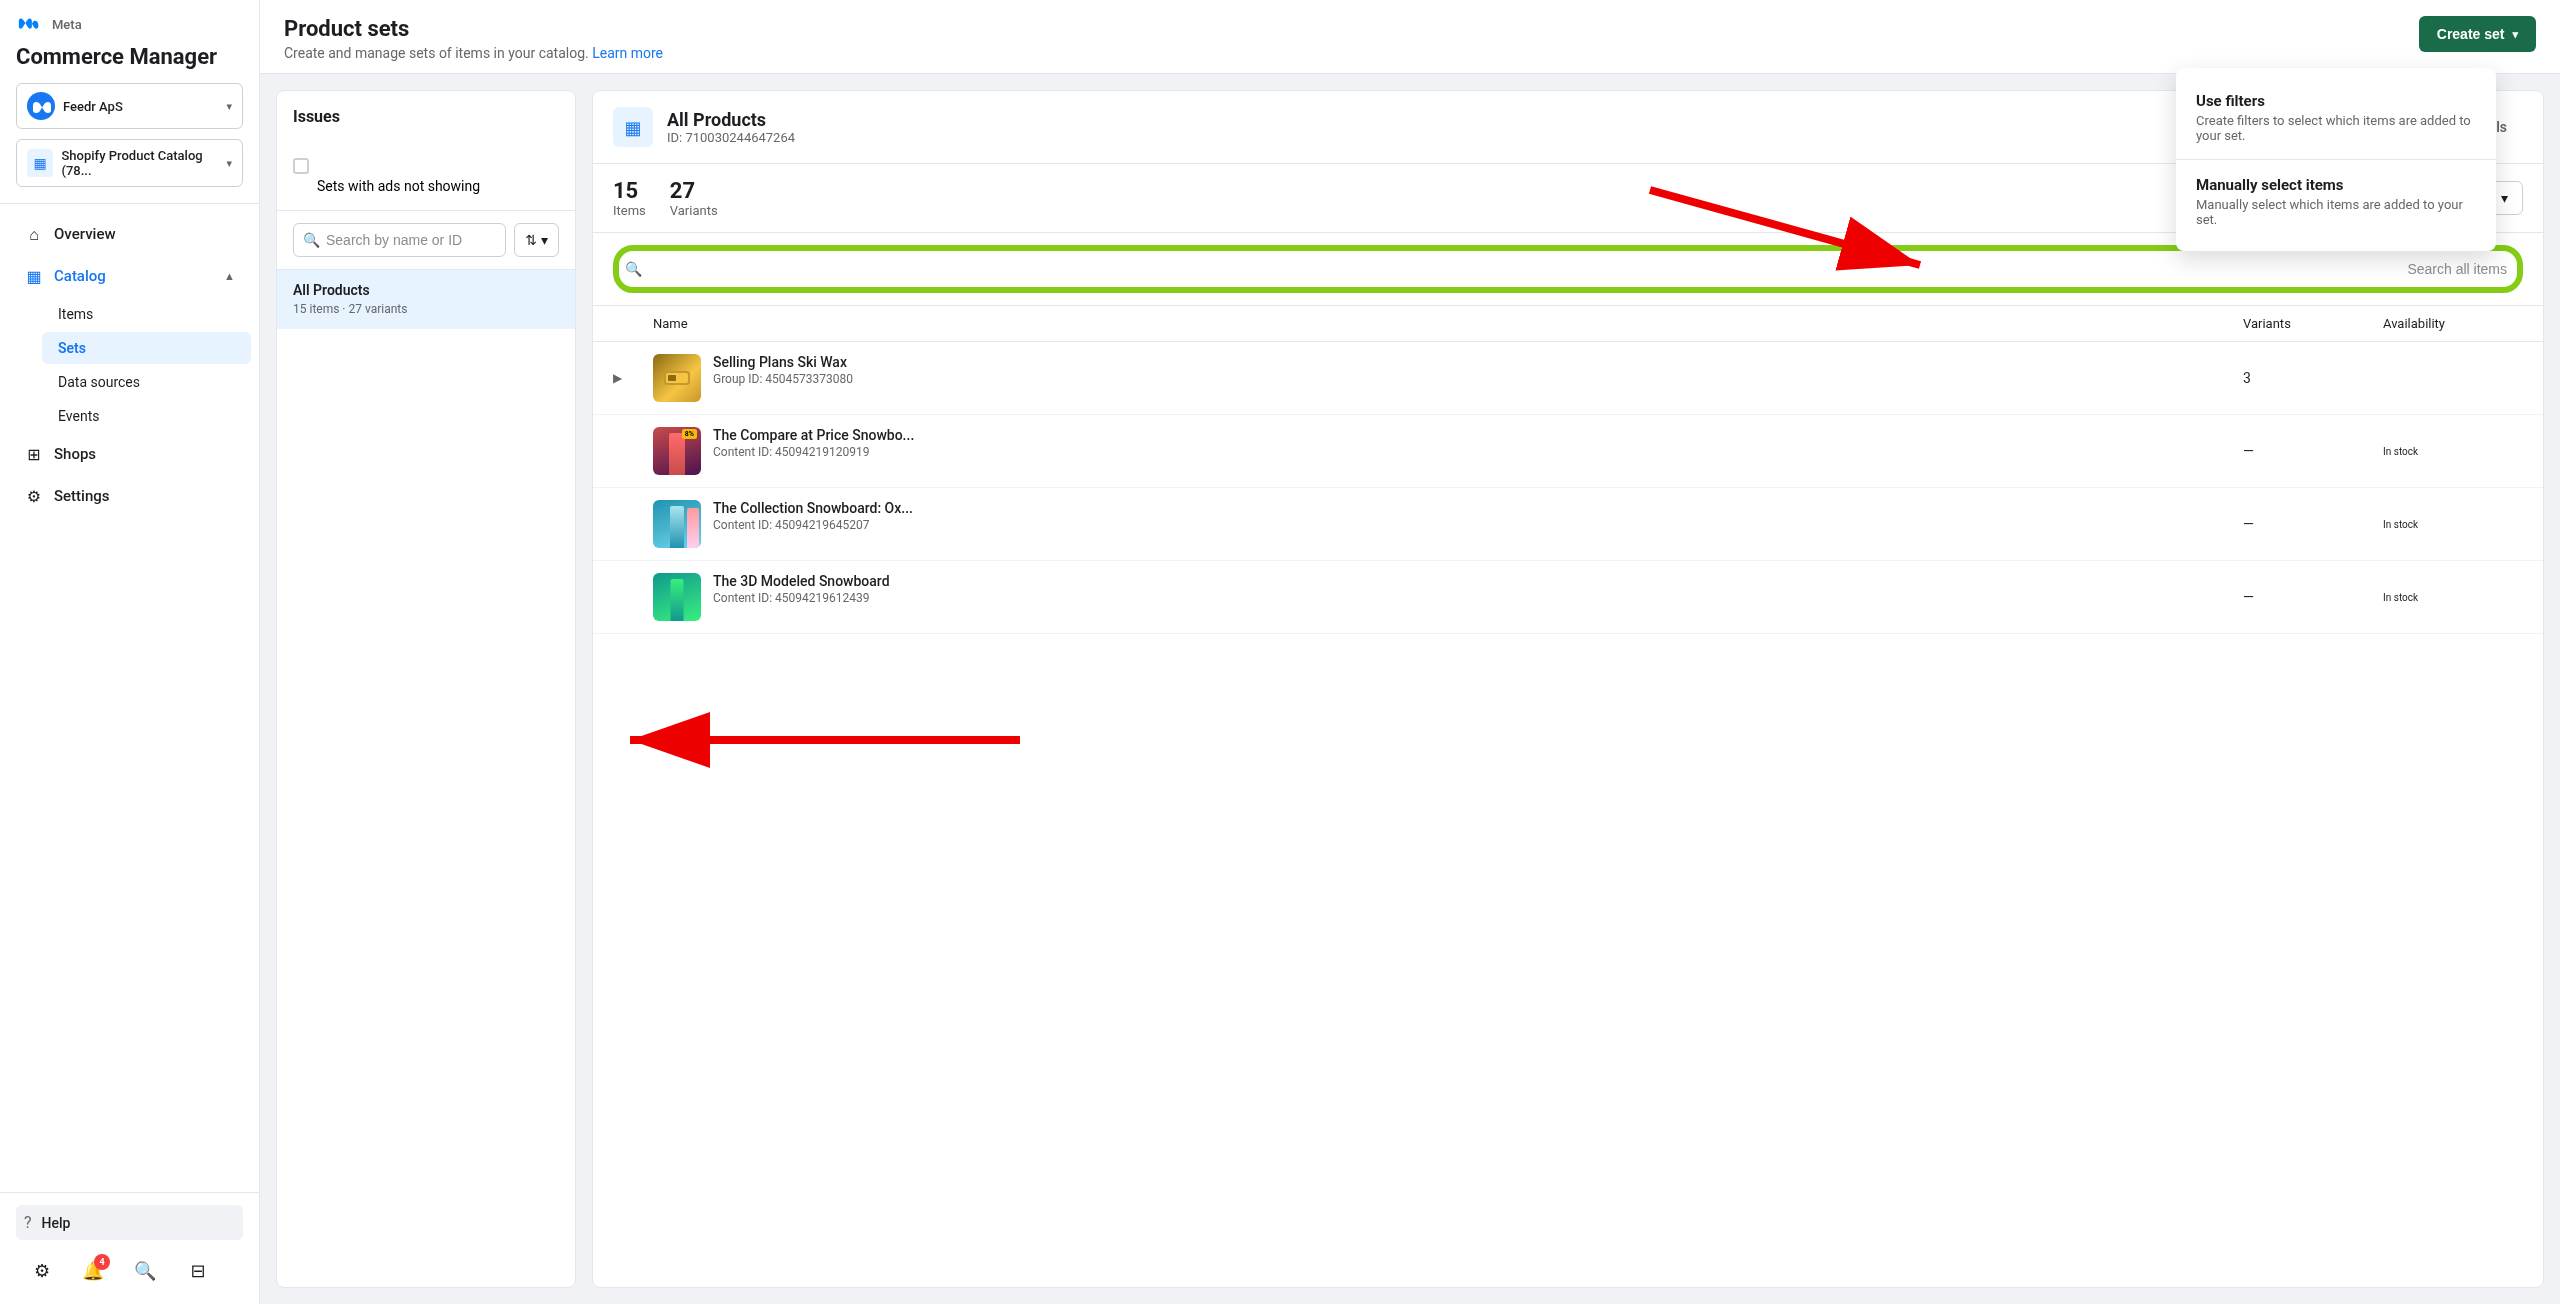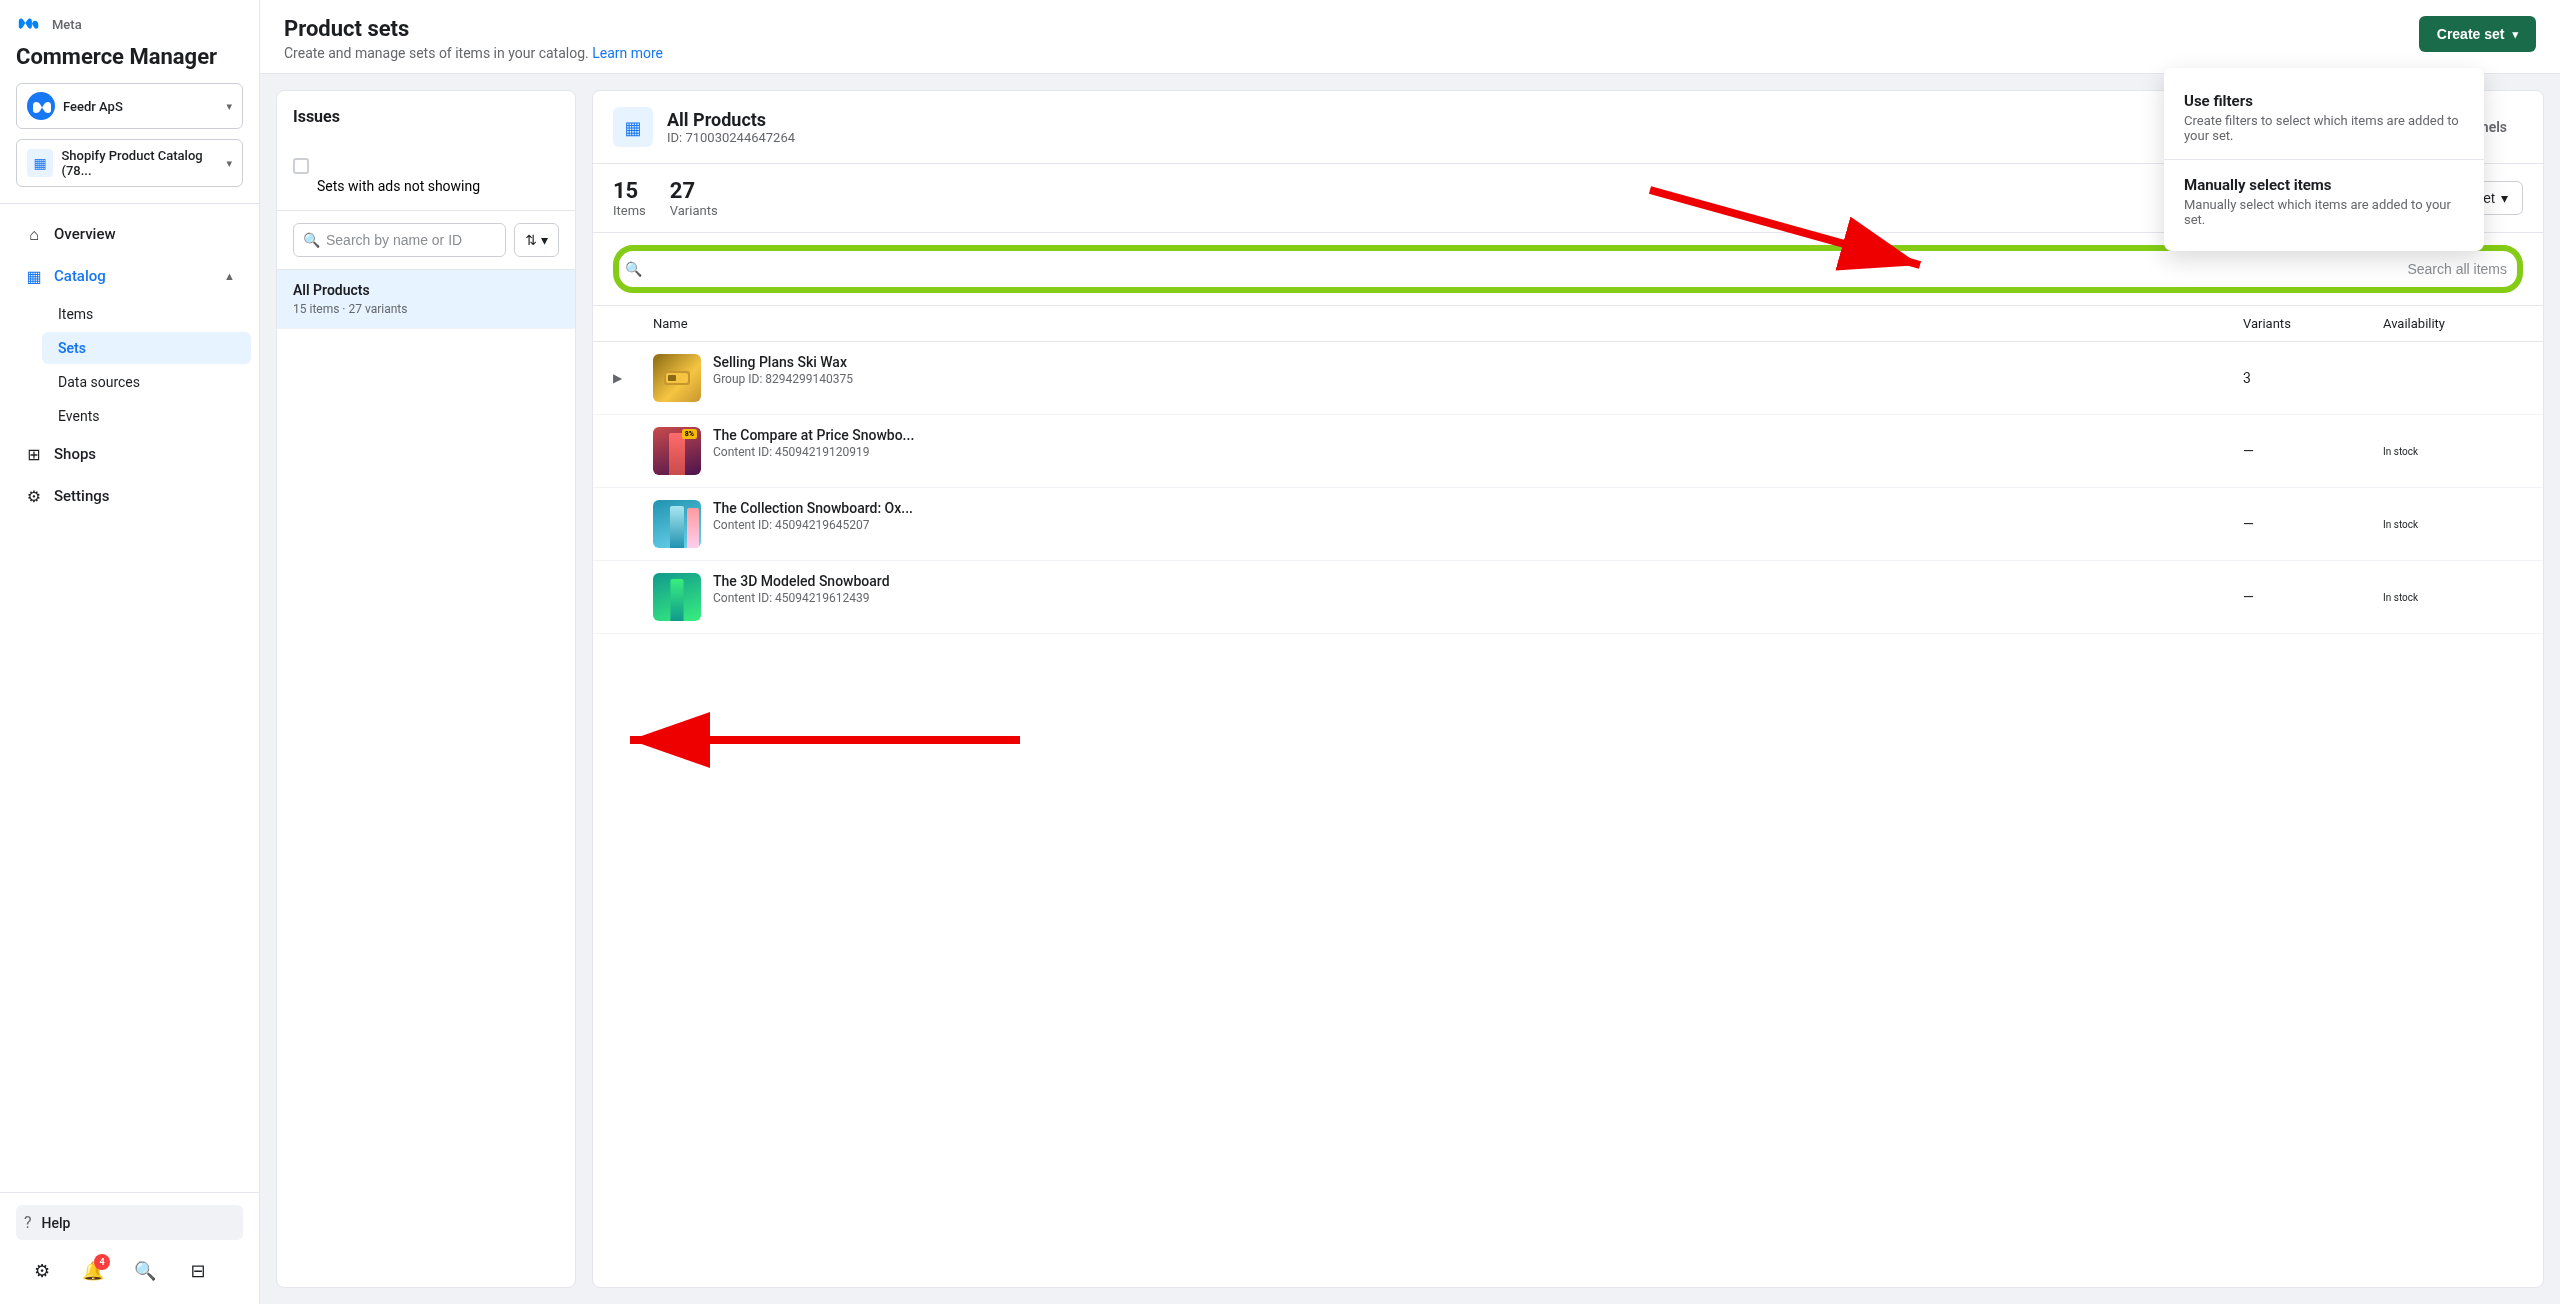--- a/index.html
+++ b/index.html
@@ -106,21 +106,21 @@
     .row-product { display: flex; align-items: flex-start; gap: 12px; }
     .product-thumbnail { width: 48px; height: 48px; border-radius: 4px; overflow: hidden; flex-shrink: 0; }
     .row-product-info { }
     .row-product-name { font-size: 14px; font-weight: 500; color: #1c1e21; margin-bottom: 2px; }
     .row-product-id { font-size: 12px; color: #65676b; }
     .row-variants { font-size: 14px; color: #1c1e21; }
     .row-availability { font-size: 10px; color: #1c1e21; }
 
     
     .tooltip-overlay { position: fixed; top: 0; left: 0; right: 0; bottom: 0; z-index: 100; pointer-events: none; }
-    .tooltip-box { position: absolute; top: 68px; right: 76px; background: #fff; border-radius: 8px; box-shadow: 0 8px 24px rgba(0,0,0,0.15); padding: 12px 0; width: 320px; z-index: 200; }
+    .tooltip-box { position: absolute; top: 68px; right: 64px; background: #fff; border-radius: 8px; box-shadow: 0 8px 24px rgba(0,0,0,0.15); padding: 12px 0; width: 320px; z-index: 200; }
     .tooltip-option { padding: 12px 20px; cursor: pointer; }
     .tooltip-option-title { font-size: 15px; font-weight: 700; color: #1c1e21; margin-bottom: 3px; }
     .tooltip-option-desc { font-size: 13px; color: #65676b; }
     .tooltip-divider { height: 1px; background: #e4e6eb; margin: 4px 0; }
 
     
     .thumb-wax { background: linear-gradient(135deg, #8B6914 40%, #f5c542 100%); display: flex; align-items: center; justify-content: center; color: white; font-size: 10px; font-weight: 700; }
   </style>
 </head>
 <body>
@@ -326,21 +326,21 @@
           <div class="row-product">
             <div class="product-thumbnail thumb-wax" style="width:48px;height:48px;border-radius:6px;background:linear-gradient(135deg,#8B6914 0%,#f5c542 60%,#c8962e 100%);display:flex;align-items:center;justify-content:center;">
               <svg width="30" height="30" viewBox="0 0 30 30">
                   <rect x="2" y="8" width="26" height="14" rx="3" fill="#c8962e"></rect>
                   <rect x="4" y="10" width="22" height="10" rx="2" fill="#f5c542"></rect>
                   <rect x="6" y="12" width="8" height="6" rx="1" fill="#8B6914"></rect>
                 </svg>
             </div>
             <div class="row-product-info">
               <div class="row-product-name">Selling Plans Ski Wax</div>
-              <div class="row-product-id">Group ID: 8294299140375</div>
+              <div class="row-product-id">Group ID: 4504573373080</div>
             </div>
           </div>
           <div class="row-variants">3</div>
           <div class="row-availability"></div>
         </div>
 
         <div class="table-row">
           <div class="row-expand"></div>
           <div class="row-product">
             <div class="product-thumbnail" style="width:48px;height:48px;border-radius:6px;background:linear-gradient(160deg,#c94b4b 0%,#4b134f 100%);position:relative;overflow:hidden;">

